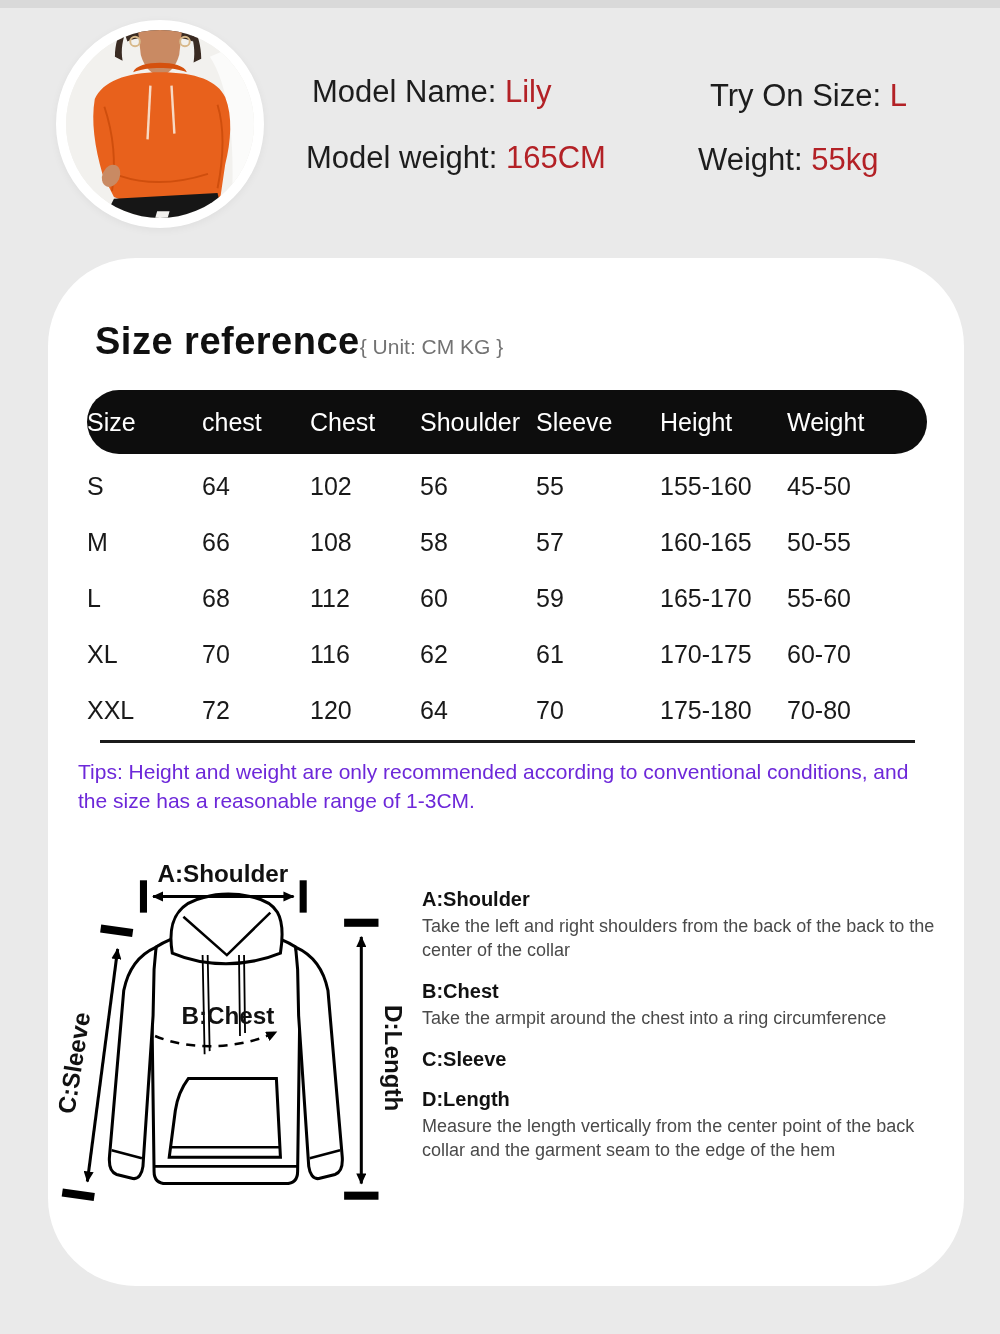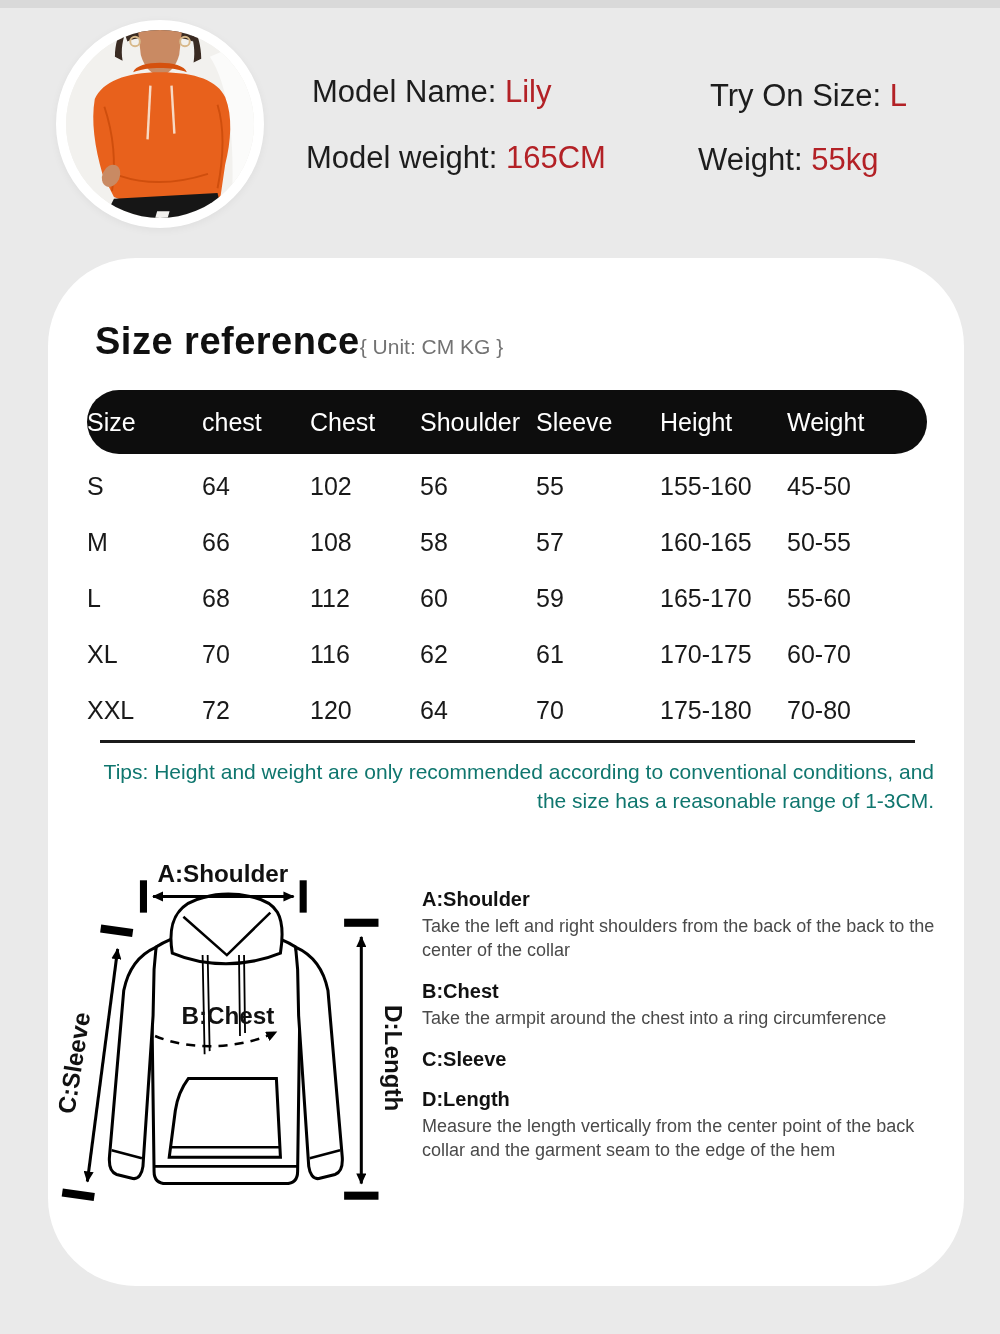--- a/index.html
+++ b/index.html
@@ -40,21 +40,21 @@
     grid-template-columns:115px 108px 110px 116px 124px 127px 140px;
     align-items:center; text-align:left;
   }
   .thead { background:#0d0d0d; color:#ffffff; height:64px; border-radius:32px; font-size:25px; }
   .tbody { margin-top:4px; }
   .tbody .trow { height:56px; font-size:25px; color:#191919; }
   .rule { margin:2px 0 0 13px; width:815px; height:3px; background:#1b1b1b; }
 
   .tips {
     position:absolute; left:30px; top:500px; width:856px;
-    text-align:right; font-size:21px; line-height:1.38; color:#0f766e;
+    text-align:left; font-size:21px; line-height:1.38; color:#6d28d9;
   }
 
   
   .diagram { position:absolute; left:6px; top:598px; width:372px; height:366px; }
   .diagram svg { display:block; width:100%; height:100%; }
   .dlabel { font-weight:bold; font-size:24px; fill:#111111; font-family:"Liberation Sans", sans-serif; }
 
   .guide { position:absolute; left:374px; top:616px; width:548px; padding-top:14px; box-sizing:border-box; }
   .guide-sec { margin-bottom:17px; }
   .guide-sec h4 { margin:0 0 4px 0; font-size:20px; color:#111111; }

